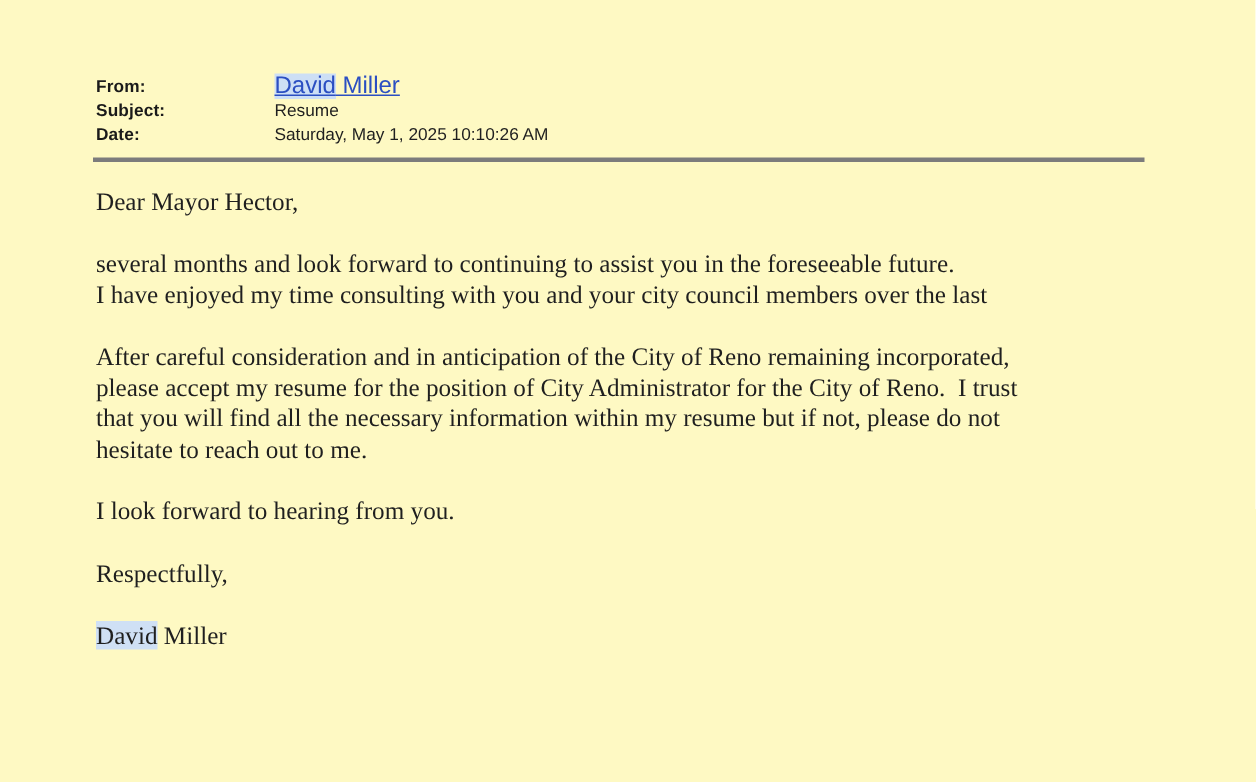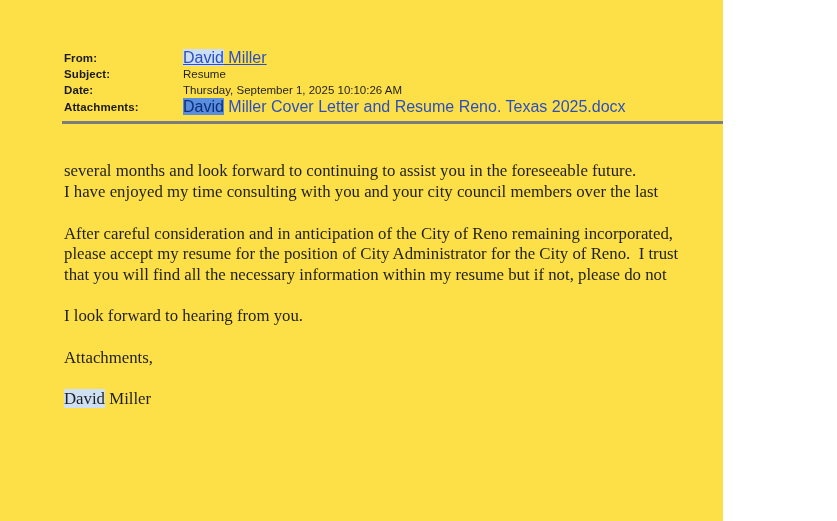--- a/index.html
+++ b/index.html
@@ -1,21 +1,21 @@
 <!DOCTYPE html>
 <html><head>
 <meta charset="utf-8">
 <style>
   * { margin: 0; padding: 0; box-sizing: border-box; }
   html, body { background: #ffffff; }
   .screen {
     position: relative;
-    width: 723px;
+    width: 837px;
     height: 521px;
-    background: #fde047;
+    background: #fef9c3;
     overflow: hidden;
     font-family: "Liberation Sans", sans-serif;
   }
   .email-doc {
     position: absolute;
     left: 64px;
     top: 50px;
     width: 710px;
   }
   
@@ -80,47 +80,45 @@
       </div>
 
 
       <div class="hdr-row">
         <span class="hdr-label">Subject:</span>
         <span class="hdr-value">Resume</span>
       </div>
 
       <div class="hdr-row">
         <span class="hdr-label">Date:</span>
-        <span class="hdr-value">Thursday, September 1, 2025 10:10:26 AM</span>
+        <span class="hdr-value">Saturday, May 1, 2025 10:10:26 AM</span>
       </div>
 
-      <div class="hdr-row">
-        <span class="hdr-label">Attachments:</span>
-        <a class="hdr-link no-underline"><span class="hl-active">David</span><span> Miller Cover Letter and Resume Reno. Texas 2025.docx</span></a>
-      </div>
 
     </div>
 
     <div class="divider"></div>
 
     <div class="mail-body">
+      <div class="bline">Dear Mayor Hector,</div>
       <div class="bspace"></div>
 
       <div class="bline">several months and look forward to continuing to assist you in the foreseeable future.</div>
       <div class="bline">I have enjoyed my time consulting with you and your city council members over the last</div>
       <div class="bspace"></div>
 
       <div class="bline">After careful consideration and in anticipation of the City of Reno remaining incorporated,</div>
       <div class="bline">please accept my resume for the position of City Administrator for the City of Reno.  I trust</div>
       <div class="bline">that you will find all the necessary information within my resume but if not, please do not</div>
+      <div class="bline">hesitate to reach out to me.</div>
       <div class="bspace"></div>
 
       <div class="bline">I look forward to hearing from you.</div>
       <div class="bspace"></div>
 
-      <div class="bline">Attachments,</div>
+      <div class="bline">Respectfully,</div>
       <div class="bspace"></div>
 
       <div class="bline"><span class="sig-hl">David</span><span> Miller</span></div>
     </div>
 
   </div>
 </div>
 
 </body></html>

